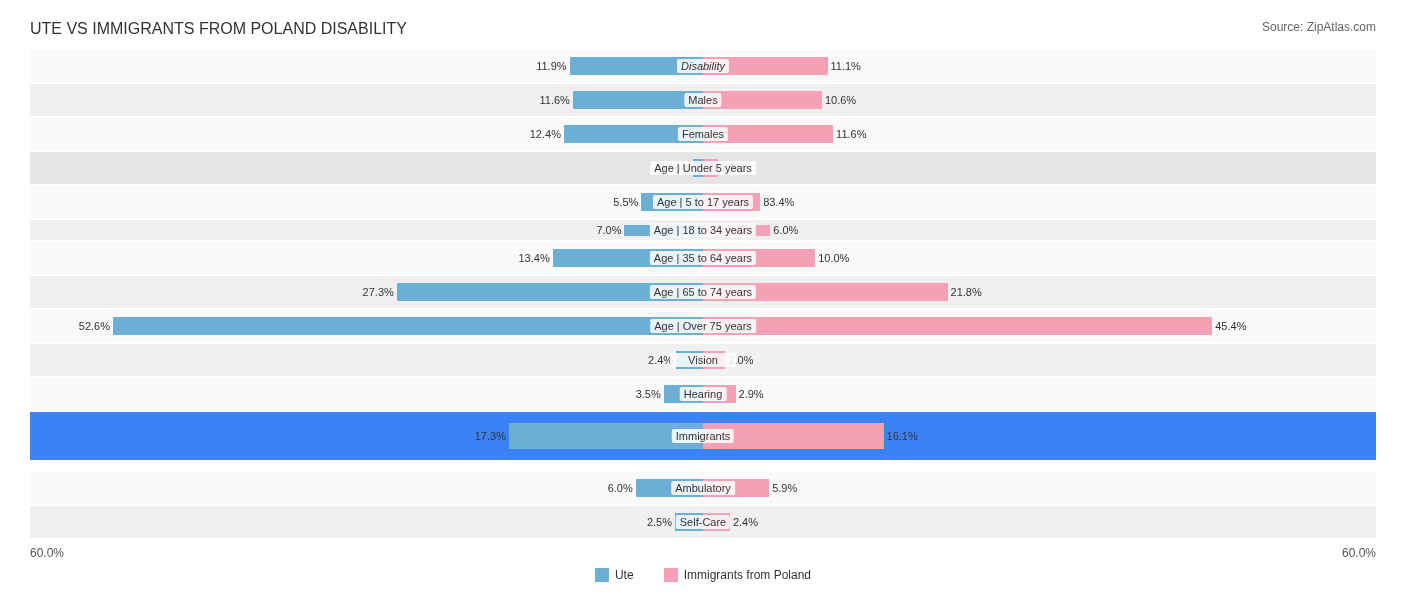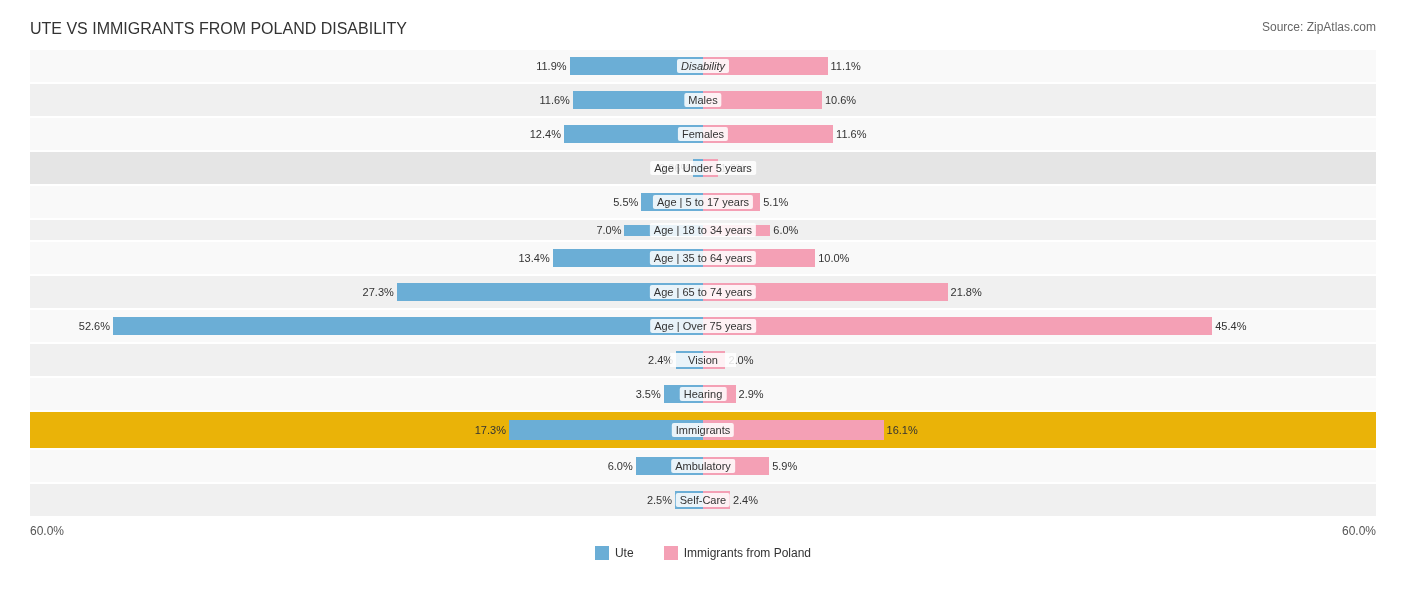--- a/index.html
+++ b/index.html
@@ -112,21 +112,21 @@
         <div style="position: absolute; right: 50%; width: 0.716667%; height: 55%; background: rgb(107, 174, 214);"></div>
         <div style="position: absolute; left: 50%; width: 1.08333%; height: 55%; background: rgb(244, 160, 181);"></div>
         <span style="position: absolute; right: 50.7167%; transform: translateX(0px); font-size: 11px; color: rgb(51, 51, 51); white-space: nowrap; padding-right: 3px;">0.86%</span>
         <span style="position: absolute; left: 51.0833%; transform: translateX(0px); font-size: 11px; color: rgb(51, 51, 51); white-space: nowrap; padding-left: 3px;">1.3%</span>
         <span style="position: absolute; left: 50%; transform: translateX(-50%); font-size: 11px; color: rgb(51, 51, 51); white-space: nowrap; z-index: 10; background: rgba(255, 255, 255, 0.85); padding: 1px 4px; border-radius: 2px;">Age | Under 5 years</span>
       </div>
       <div class="row" style="position: relative; height: 32px; display: flex; align-items: center; background: rgb(249, 249, 249); margin-bottom: 2px;">
         <div style="position: absolute; right: 50%; width: 4.58333%; height: 55%; background: rgb(107, 174, 214);"></div>
         <div style="position: absolute; left: 50%; width: 4.25%; height: 55%; background: rgb(244, 160, 181);"></div>
         <span style="position: absolute; right: 54.5833%; transform: translateX(0px); font-size: 11px; color: rgb(51, 51, 51); white-space: nowrap; padding-right: 3px;">5.5%</span>
-        <span style="position: absolute; left: 54.25%; transform: translateX(0px); font-size: 11px; color: rgb(51, 51, 51); white-space: nowrap; padding-left: 3px;">5.1%</span>
+        <span style="position: absolute; left: 54.25%; transform: translateX(0px); font-size: 11px; color: rgb(51, 51, 51); white-space: nowrap; padding-left: 3px;">83.4%</span>
         <span style="position: absolute; left: 50%; transform: translateX(-50%); font-size: 11px; color: rgb(51, 51, 51); white-space: nowrap; z-index: 10; background: rgba(255, 255, 255, 0.85); padding: 1px 4px; border-radius: 2px;">Age | 5 to 17 years</span>
       </div>
       <div class="row" style="position: relative; height: 20px; display: flex; align-items: center; background: rgb(240, 240, 240); margin-bottom: 2px;">
         <div style="position: absolute; right: 50%; width: 5.83333%; height: 55%; background: rgb(107, 174, 214);"></div>
         <div style="position: absolute; left: 50%; width: 5%; height: 55%; background: rgb(244, 160, 181);"></div>
         <span style="position: absolute; right: 55.8333%; transform: translateX(0px); font-size: 11px; color: rgb(51, 51, 51); white-space: nowrap; padding-right: 3px;">7.0%</span>
         <span style="position: absolute; left: 55%; transform: translateX(0px); font-size: 11px; color: rgb(51, 51, 51); white-space: nowrap; padding-left: 3px;">6.0%</span>
         <span style="position: absolute; left: 50%; transform: translateX(-50%); font-size: 11px; color: rgb(51, 51, 51); white-space: nowrap; z-index: 10; background: rgba(255, 255, 255, 0.85); padding: 1px 4px; border-radius: 2px;">Age | 18 to 34 years</span>
       </div>
       <div class="row" style="position: relative; height: 32px; display: flex; align-items: center; background: rgb(249, 249, 249); margin-bottom: 2px;">
@@ -157,21 +157,21 @@
         <span style="position: absolute; left: 51.6667%; transform: translateX(0px); font-size: 11px; color: rgb(51, 51, 51); white-space: nowrap; padding-left: 3px;">2.0%</span>
         <span style="position: absolute; left: 50%; transform: translateX(-50%); font-size: 11px; color: rgb(51, 51, 51); white-space: nowrap; z-index: 10; background: rgba(255, 255, 255, 0.85); padding: 1px 18px; border-radius: 0;">Vision</span>
       </div>
       <div class="row" style="position: relative; height: 32px; display: flex; align-items: center; background: rgb(249, 249, 249); margin-bottom: 2px;">
         <div style="position: absolute; right: 50%; width: 2.91667%; height: 55%; background: rgb(107, 174, 214);"></div>
         <div style="position: absolute; left: 50%; width: 2.41667%; height: 55%; background: rgb(244, 160, 181);"></div>
         <span style="position: absolute; right: 52.9167%; transform: translateX(0px); font-size: 11px; color: rgb(51, 51, 51); white-space: nowrap; padding-right: 3px;">3.5%</span>
         <span style="position: absolute; left: 52.4167%; transform: translateX(0px); font-size: 11px; color: rgb(51, 51, 51); white-space: nowrap; padding-left: 3px;">2.9%</span>
         <span style="position: absolute; left: 50%; transform: translateX(-50%); font-size: 11px; color: rgb(51, 51, 51); white-space: nowrap; z-index: 10; background: rgba(255, 255, 255, 0.85); padding: 1px 4px; border-radius: 2px;">Hearing</span>
       </div>
-      <div class="row" style="position: relative; height: 36px; display: flex; align-items: center; background: #eab308; margin-bottom: 2px;">
+      <div class="row" style="position: relative; height: 48px; display: flex; align-items: center; background: #3b82f6; margin-bottom: 12px;">
         <div style="position: absolute; right: 50%; width: 14.4167%; height: 55%; background: rgb(107, 174, 214);"></div>
         <div style="position: absolute; left: 50%; width: 13.4167%; height: 55%; background: rgb(244, 160, 181);"></div>
         <span style="position: absolute; right: 64.4167%; transform: translateX(0px); font-size: 11px; color: rgb(51, 51, 51); white-space: nowrap; padding-right: 3px;">17.3%</span>
         <span style="position: absolute; left: 63.4167%; transform: translateX(0px); font-size: 11px; color: rgb(51, 51, 51); white-space: nowrap; padding-left: 3px;">16.1%</span>
         <span style="position: absolute; left: 50%; transform: translateX(-50%); font-size: 11px; color: rgb(51, 51, 51); white-space: nowrap; z-index: 10; background: rgba(255, 255, 255, 0.85); padding: 1px 4px; border-radius: 2px;">Immigrants</span>
       </div>
       <div class="row" style="position: relative; height: 32px; display: flex; align-items: center; background: rgb(249, 249, 249); margin-bottom: 2px;">
         <div style="position: absolute; right: 50%; width: 5%; height: 55%; background: rgb(107, 174, 214);"></div>
         <div style="position: absolute; left: 50%; width: 4.91667%; height: 55%; background: rgb(244, 160, 181);"></div>
         <span style="position: absolute; right: 55%; transform: translateX(0px); font-size: 11px; color: rgb(51, 51, 51); white-space: nowrap; padding-right: 3px;">6.0%</span>

